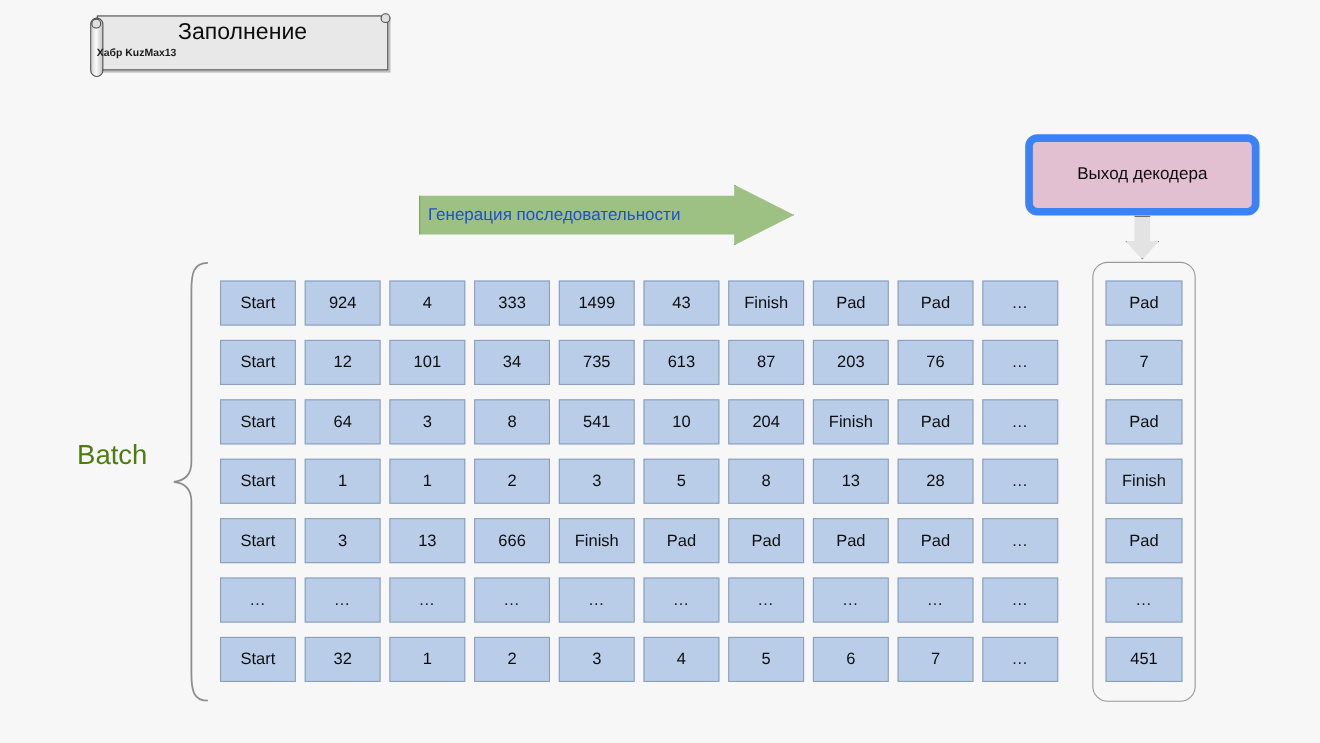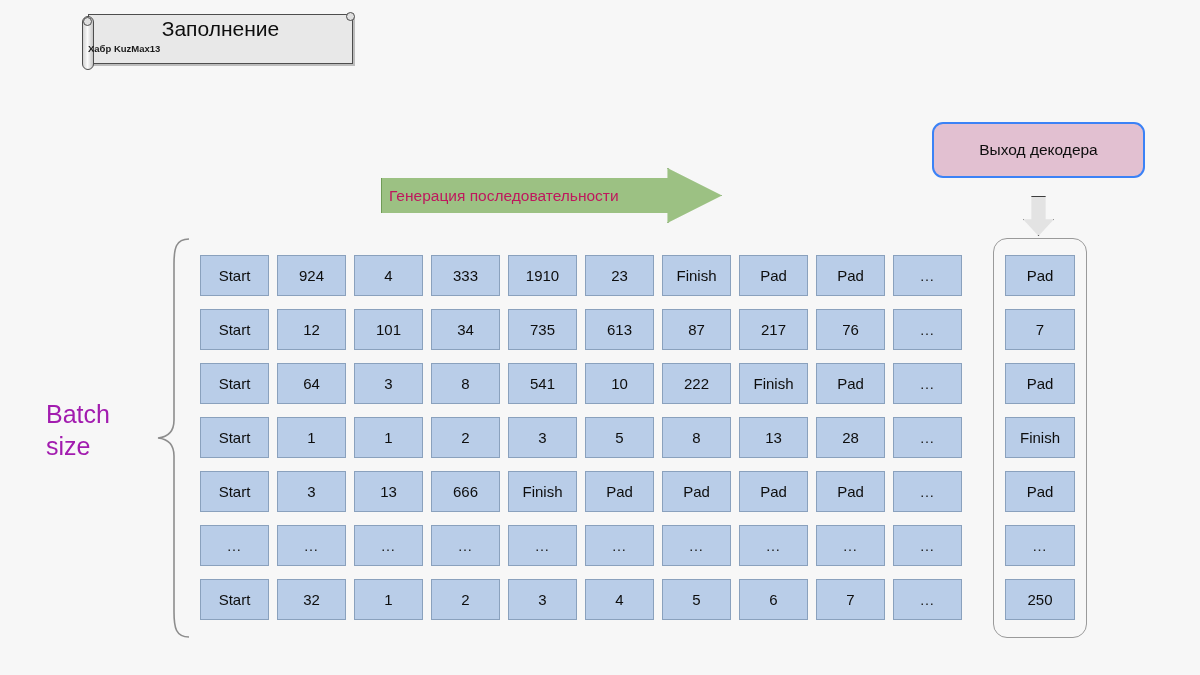--- a/index.html
+++ b/index.html
@@ -107,33 +107,33 @@
   #gen-arrow-label {
     position: absolute;
     left: 8px;
     top: 0;
     width: 280px;
     height: 55px;
     display: flex;
     align-items: center;
     justify-content: flex-start;
     font-size: 15.5px;
-    color: #be185d;
+    color: #1d4ed8;
     white-space: nowrap;
   }
 
   
   #decoder-box {
     position: absolute;
     left: 932px;
     top: 122px;
     width: 213px;
-    height: 56px;
+    height: 74px;
     background: #e2c0d1;
-    border: 2px solid #3b82f6;
+    border: 7px solid #3b82f6;
     border-radius: 11px;
     display: flex;
     align-items: center;
     justify-content: center;
   }
   #decoder-box-label {
     font-size: 15.5px;
     color: #0d0d0d;
     white-space: nowrap;
   }
@@ -153,23 +153,23 @@
     border: 1px solid #3d3d3d;
     clip-path: polygon(27% 0, 73% 0, 73% 58%, 100% 58%, 50% 100%, 0 58%, 27% 58%);
   }
 
   
   #batch-label {
     position: absolute;
     left: 46px;
     top: 398px;
     width: 112px;
-    text-align: left;
+    text-align: center;
     font-size: 25px;
-    color: #a21caf;
+    color: #4d7c0f;
     line-height: 32px;
   }
   #batch-brace {
     position: absolute;
     left: 156px;
     top: 238px;
     width: 34px;
     height: 400px;
   }
 
@@ -248,21 +248,20 @@
   <div id="decoder-box">
     <span id="decoder-box-label">Выход декодера</span>
   </div>
 
   <div id="down-arrow">
     <div id="down-arrow-shape"></div>
   </div>
 
   <div id="batch-label">
     <div>Batch</div>
-    <div>size</div>
   </div>
 
   <svg id="batch-brace" viewBox="0 0 34 400">
     <path d="M33 1 C 20 1, 18 10, 18 26 L 18 182 C 18 194, 12 199, 2 200 C 12 201, 18 206, 18 218 L 18 374 C 18 390, 20 399, 33 399" fill="none" stroke="#8d8d8d" stroke-width="1.6"></path>
   </svg>
 
   <div id="out-bracket"></div>
 
   <div id="main-grid">
       <div class="cell-wrap">
@@ -271,24 +270,24 @@
       <div class="cell-wrap">
         <div class="cell">924</div>
       </div>
       <div class="cell-wrap">
         <div class="cell">4</div>
       </div>
       <div class="cell-wrap">
         <div class="cell">333</div>
       </div>
       <div class="cell-wrap">
-        <div class="cell">1910</div>
-      </div>
-      <div class="cell-wrap">
-        <div class="cell">23</div>
+        <div class="cell">1499</div>
+      </div>
+      <div class="cell-wrap">
+        <div class="cell">43</div>
       </div>
       <div class="cell-wrap">
         <div class="cell">Finish</div>
       </div>
       <div class="cell-wrap">
         <div class="cell">Pad</div>
       </div>
       <div class="cell-wrap">
         <div class="cell">Pad</div>
       </div>
@@ -310,21 +309,21 @@
       <div class="cell-wrap">
         <div class="cell">735</div>
       </div>
       <div class="cell-wrap">
         <div class="cell">613</div>
       </div>
       <div class="cell-wrap">
         <div class="cell">87</div>
       </div>
       <div class="cell-wrap">
-        <div class="cell">217</div>
+        <div class="cell">203</div>
       </div>
       <div class="cell-wrap">
         <div class="cell">76</div>
       </div>
       <div class="cell-wrap">
         <div class="cell muted">…</div>
       </div>
       <div class="cell-wrap">
         <div class="cell">Start</div>
       </div>
@@ -337,21 +336,21 @@
       <div class="cell-wrap">
         <div class="cell">8</div>
       </div>
       <div class="cell-wrap">
         <div class="cell">541</div>
       </div>
       <div class="cell-wrap">
         <div class="cell">10</div>
       </div>
       <div class="cell-wrap">
-        <div class="cell">222</div>
+        <div class="cell">204</div>
       </div>
       <div class="cell-wrap">
         <div class="cell">Finish</div>
       </div>
       <div class="cell-wrap">
         <div class="cell">Pad</div>
       </div>
       <div class="cell-wrap">
         <div class="cell muted">…</div>
       </div>
@@ -490,17 +489,17 @@
       <div class="cell-wrap">
         <div class="cell">Finish</div>
       </div>
       <div class="cell-wrap">
         <div class="cell">Pad</div>
       </div>
       <div class="cell-wrap">
         <div class="cell muted">…</div>
       </div>
       <div class="cell-wrap">
-        <div class="cell">250</div>
+        <div class="cell">451</div>
       </div>
     </div>
 
 </div>
 
 </body></html>

